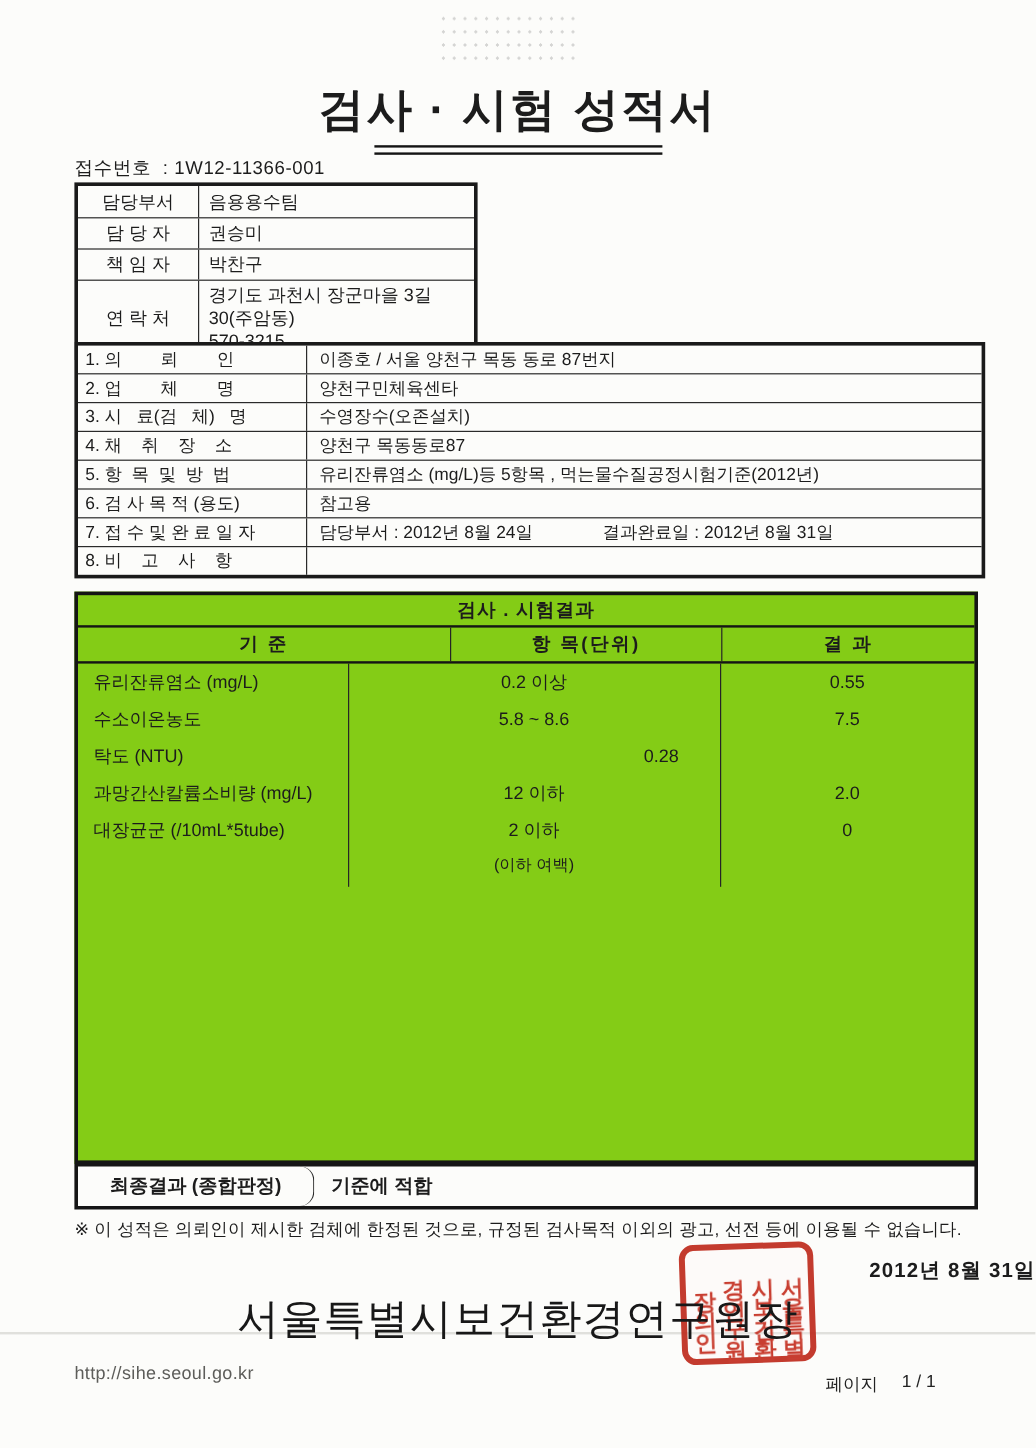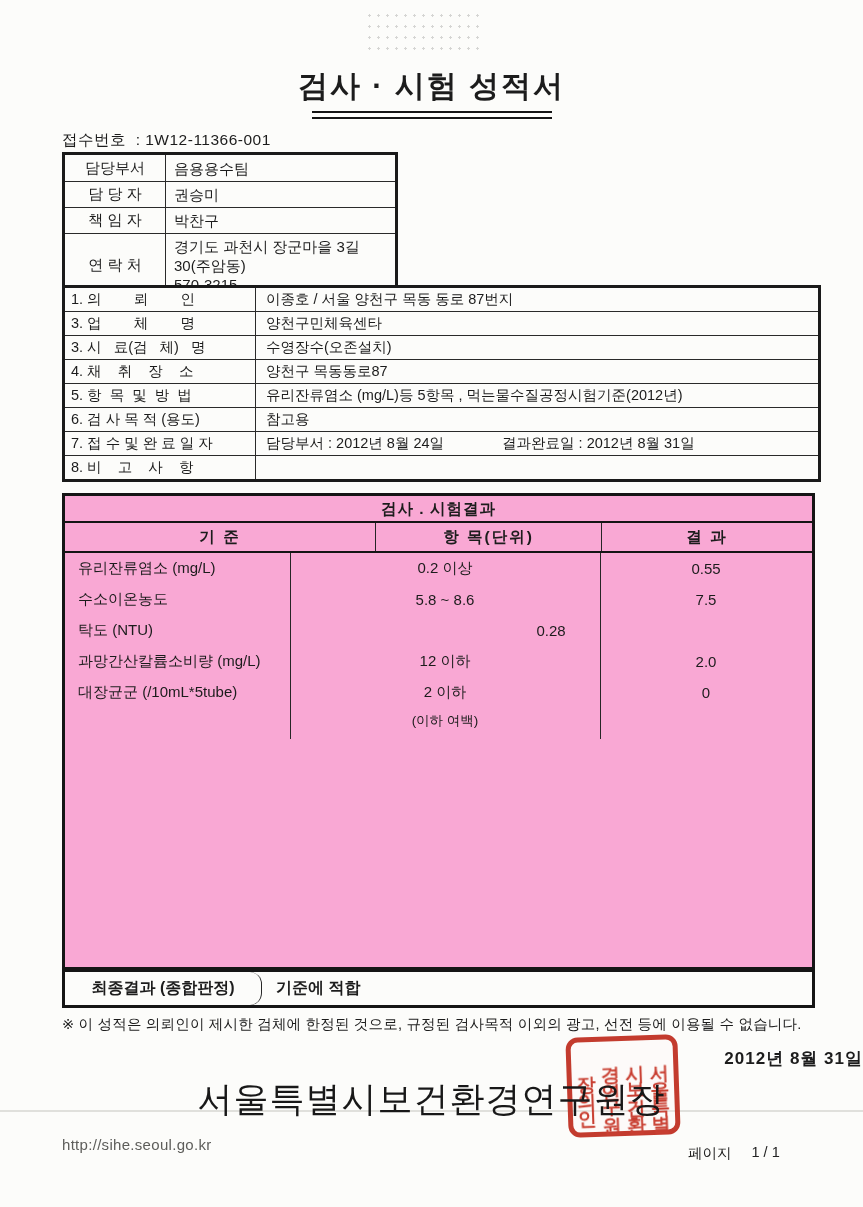--- a/index.html
+++ b/index.html
@@ -13,21 +13,21 @@
 
   
   .dots{
     left:365px;top:10px;width:118px;height:46px;opacity:.28;
     background-image:radial-gradient(circle 1.3px at center,#6f6f6f 97%,transparent 100%);
     background-size:9px 11px;
   }
 
   
   .title-wrap{top:66px;left:0;right:0;text-align:center;}
-  .doc-title{font-size:30px;font-weight:bold;letter-spacing:2px;}
+  .doc-title{font-size:38px;font-weight:bold;letter-spacing:2px;}
   .title-underline{width:240px;height:4px;margin:4px auto 0;
     border-top:2.5px solid #141414;border-bottom:2.5px solid #141414;}
 
   
   .receipt{top:130px;left:62px;font-size:15.5px;letter-spacing:.5px;}
   .receipt span{white-space:pre;}
 
   
   .staff-table{top:152px;left:62px;width:330px;border:3px solid #1a1a1a;background:#fcfcfa;}
   .staff-row{display:flex;border-top:1px solid #2a2a2a;align-items:stretch;}
@@ -41,21 +41,21 @@
   
   .info-table{top:285px;left:62px;width:753px;border:3px solid #1a1a1a;background:#fcfcfa;}
   .info-row{display:flex;border-top:1px solid #2a2a2a;min-height:23px;align-items:stretch;}
   .info-row:first-child{border-top:none;}
   .info-label{width:178px;border-right:1px solid #2a2a2a;display:flex;align-items:center;
     white-space:pre;font-size:14.5px;padding:1px 6px;}
   .info-value{flex:1;display:flex;align-items:center;font-size:14.5px;padding:1px 10px;gap:58px;}
 
   
   .results{top:493px;left:62px;width:753px;height:477px;border:3px solid #151515;
-    display:flex;flex-direction:column;background:#f9a8d4;box-sizing:border-box;}
+    display:flex;flex-direction:column;background:#84cc16;box-sizing:border-box;}
   .results-title{height:25px;line-height:25px;border-bottom:2px solid #151515;
     text-align:center;font-weight:bold;font-size:15.5px;letter-spacing:1px;}
   .results-head{display:flex;height:28px;border-bottom:2px solid #151515;font-weight:bold;font-size:15.5px;}
   .hc{display:flex;align-items:center;justify-content:center;letter-spacing:2px;}
   .col1{width:225px;}.col2{width:310px;}.col3{flex:1;}
   .vline-r{border-right:1px solid #262626;}
   .results-body{position:relative;flex:1;}
   .vdiv{position:absolute;top:0;width:1px;height:186px;background:#262626;}
   .vdiv.d1{left:225px;}.vdiv.d2{left:535px;}
   .r-row{display:flex;height:31px;align-items:center;font-size:15px;}
@@ -124,21 +124,21 @@
     </div>
   </div>
 </div>
 
 <div class="abs info-table">
   <div class="info-row">
     <div class="info-label">1. 의        뢰        인</div>
     <div class="info-value">이종호 / 서울 양천구 목동 동로 87번지</div>
   </div>
   <div class="info-row">
-    <div class="info-label">3. 업        체        명</div>
+    <div class="info-label">2. 업        체        명</div>
     <div class="info-value">양천구민체육센타</div>
   </div>
   <div class="info-row">
     <div class="info-label">3. 시   료(검   체)   명</div>
     <div class="info-value">수영장수(오존설치)</div>
   </div>
   <div class="info-row">
     <div class="info-label">4. 채    취    장    소</div>
     <div class="info-value">양천구 목동동로87</div>
   </div>

